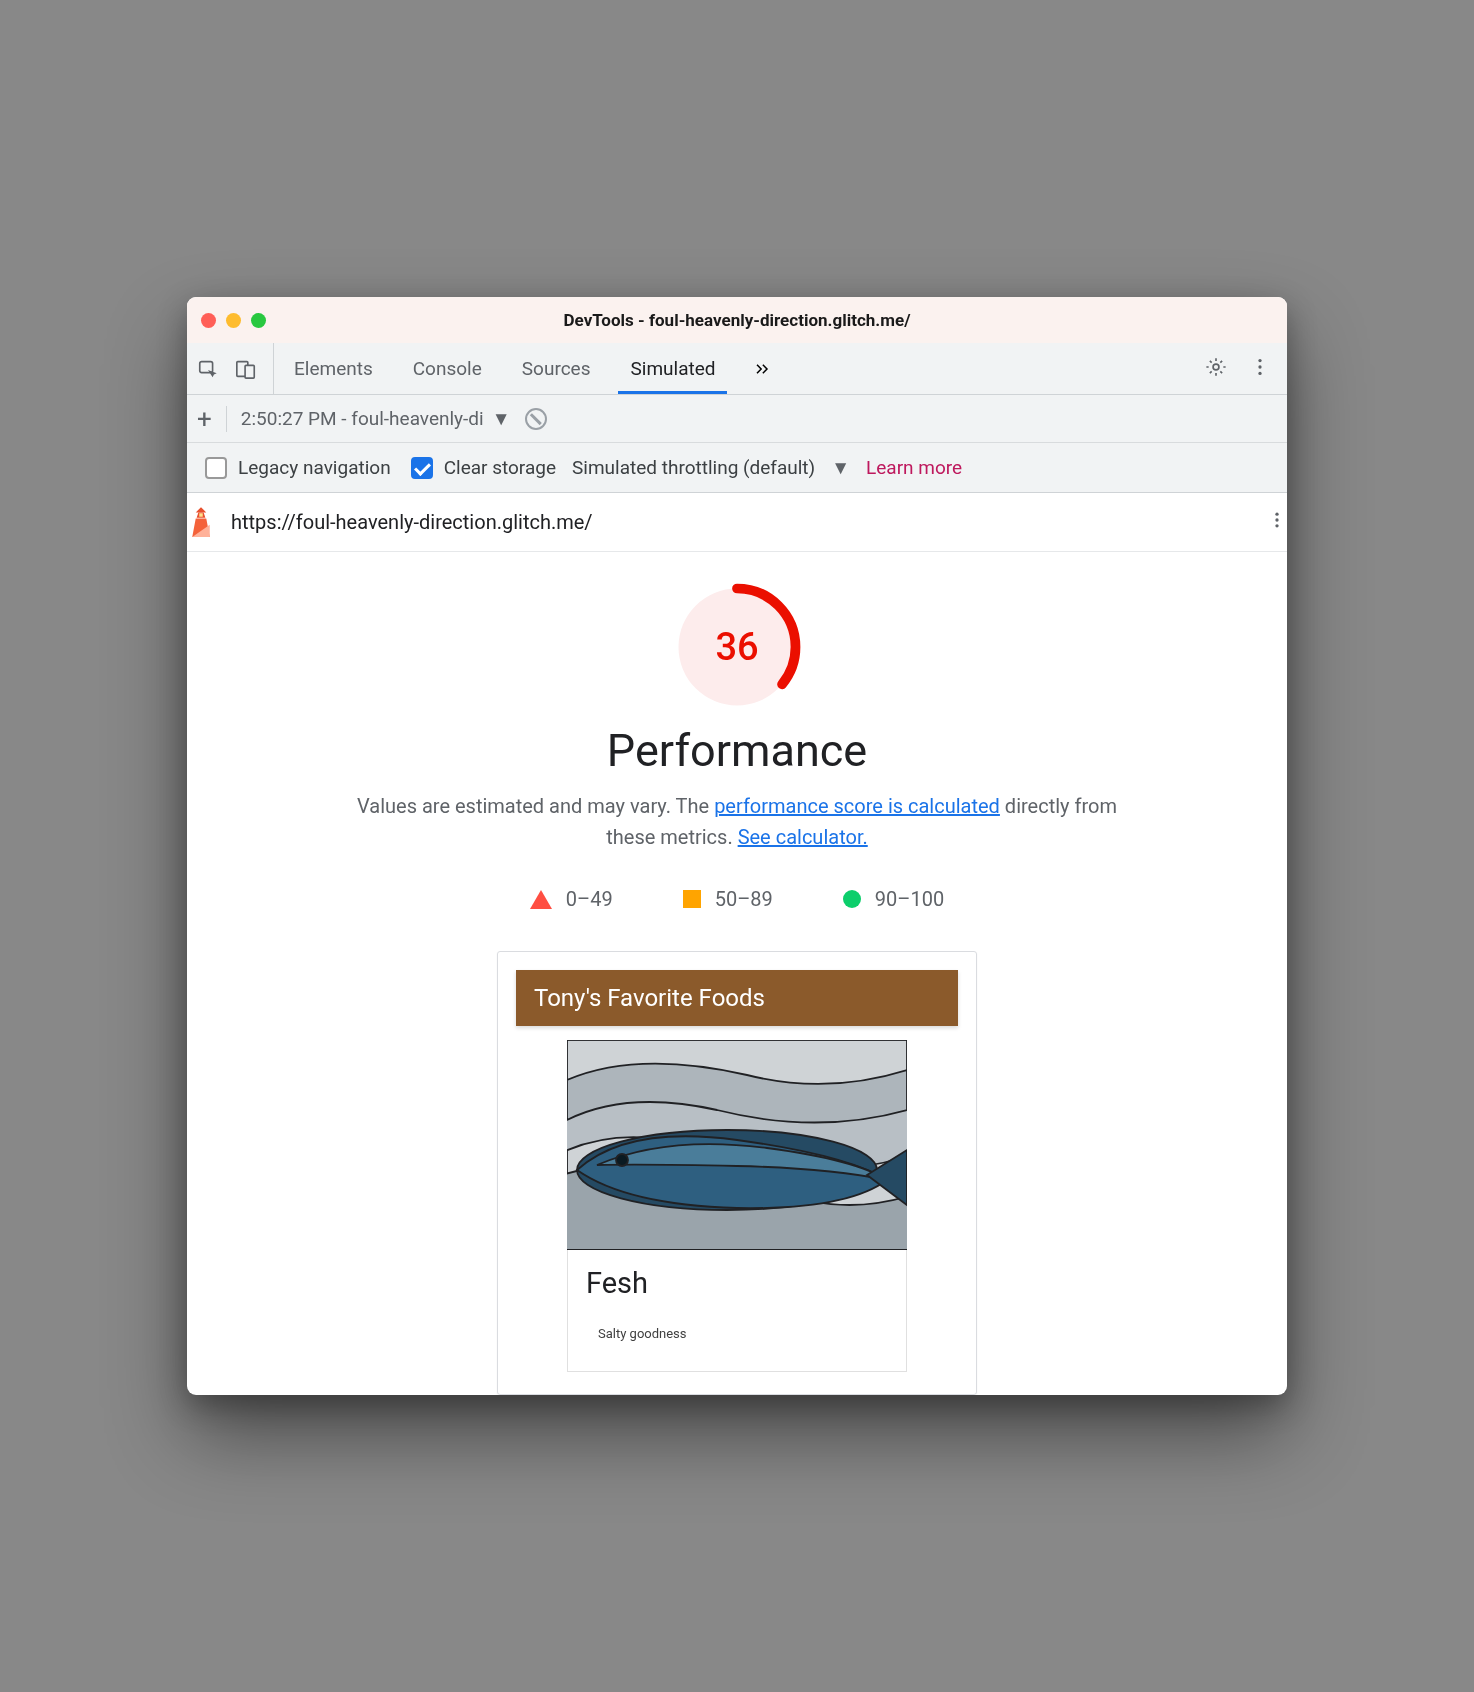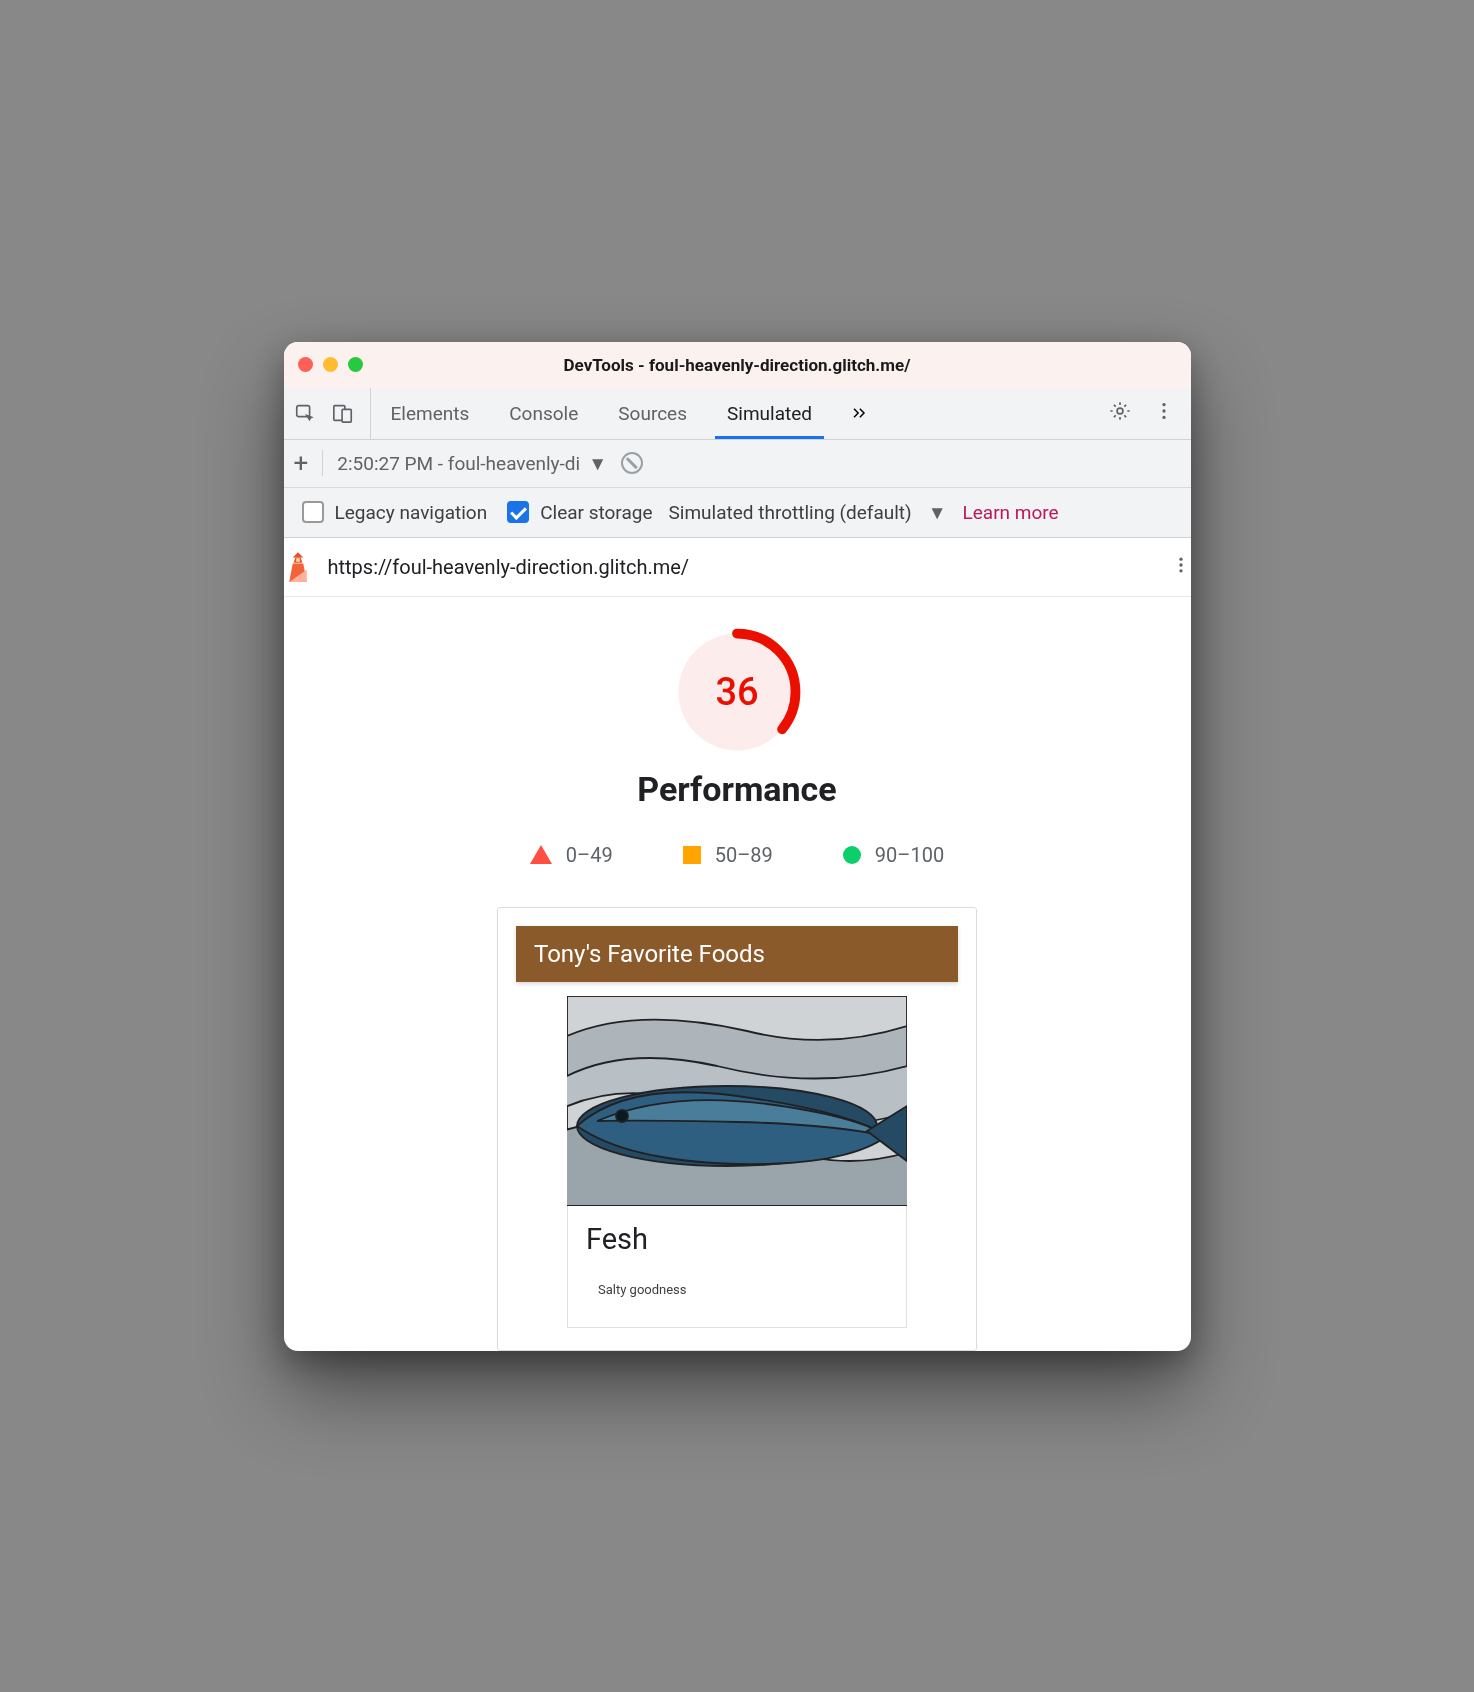--- a/index.html
+++ b/index.html
@@ -1,18 +1,18 @@
 <!DOCTYPE html>
 <html><head>
 <meta charset="utf-8">
 <style>
 html,body{margin:0;padding:0;background:#888}
 *{box-sizing:border-box;font-family:-apple-system,BlinkMacSystemFont,"Segoe UI",Roboto,Helvetica,Arial,sans-serif;-webkit-font-smoothing:antialiased}
 .stage{display:flex;align-items:center;justify-content:center;min-height:100vh;padding:40px}
-.window{width:907px;background:#fff;border-radius:14px;box-shadow:0 40px 80px rgba(0,0,0,.45),0 10px 30px rgba(0,0,0,.3);overflow:hidden}
+.window{width:1100px;background:#fff;border-radius:9px;box-shadow:0 40px 80px rgba(0,0,0,.45),0 10px 30px rgba(0,0,0,.3);overflow:hidden}
 
 .titlebar{height:46px;background:#fbf2ef;display:flex;align-items:center;padding:0 14px;position:relative}
 .traffic{display:flex;gap:10px;z-index:2}
 .tl{width:15px;height:15px;border-radius:50%}
 .tl.r{background:#ff5f57}
 .tl.y{background:#febc2e}
 .tl.g{background:#28c840}
 .title{position:absolute;inset:0;display:flex;align-items:center;justify-content:center;font-size:17px;font-weight:700;color:#1a1a1a;pointer-events:none}
 
 .dtbar{height:52px;background:#f1f3f4;border-bottom:1px solid #cfd3d6;display:flex;align-items:stretch;padding:0 10px}
@@ -44,21 +44,21 @@
 
 .urlrow{display:flex;align-items:center;padding:14px 0;border-bottom:1px solid #e6e8ea;gap:16px}
 .lhicon svg{width:28px;height:30px;display:block}
 .urltext{font-size:20px;color:#202124}
 .urlrow .dots{margin-left:auto}
 
 .report{padding:30px 20px 0;text-align:center;color:#202124}
 .gauge{width:130px;height:130px;margin:0 auto;position:relative}
 .gauge svg{width:100%;height:100%}
 .gscore{position:absolute;inset:0;display:flex;align-items:center;justify-content:center;font-size:38px;font-weight:500;color:#eb0f00}
-.cat{font-size:34px;font-weight:700;margin:12px 0 14px}
+.cat{font-size:45px;font-weight:400;margin:12px 0 14px}
 .desc{font-size:20px;line-height:1.55;color:#5f6368;max-width:780px;margin:0 auto}
 .desc a{color:#1a73e8;text-decoration:underline}
 .legend{display:flex;align-items:center;justify-content:center;gap:70px;margin:34px 0 40px;font-size:20px;color:#5f6368}
 .lg{display:flex;align-items:center;gap:14px}
 .lgr{width:0;height:0;border-left:11px solid transparent;border-right:11px solid transparent;border-bottom:19px solid #ff4e42}
 .lgy{width:18px;height:18px;background:#ffa400}
 .lgg{width:18px;height:18px;border-radius:50%;background:#0cce6b}
 
 .cardwrap{display:flex;justify-content:center;padding:0 20px}
 .card{width:480px;border:1px solid #dadce0;border-radius:3px;padding:18px 18px 22px;text-align:left;box-shadow:0 1px 2px rgba(0,0,0,.06)}
@@ -177,20 +177,23 @@
 
   <div class="report">
     <div class="gauge">
       <svg viewBox="0 0 120 120">
         <circle cx="60" cy="60" r="54" fill="#fdecec" stroke="none"></circle>
         <circle cx="60" cy="60" r="54" stroke="#eb0f00" stroke-width="9" stroke-linecap="round" fill="none" stroke-dasharray="339" stroke-dashoffset="217" transform="rotate(-90 60 60)"></circle>
       </svg>
       <div class="gscore">36</div>
     </div>
     <div class="cat">Performance</div>
+    <p class="desc">
+      <span>Values are estimated and may vary. The </span><a>performance score is calculated</a><span> directly from these metrics. </span><a>See calculator.</a>
+    </p>
     <div class="legend">
       <div class="lg">
             <span class="lgr"></span>
             <span>0–49</span>
           </div>
       <div class="lg">
             <span class="lgy"></span>
             <span>50–89</span>
           </div>
       <div class="lg">

